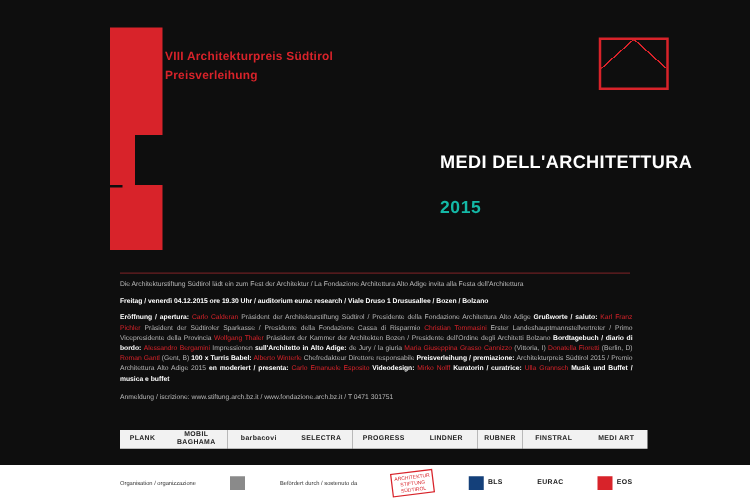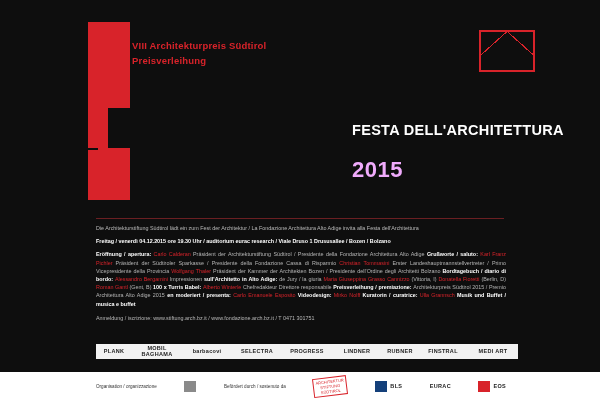--- a/index.html
+++ b/index.html
@@ -47,21 +47,21 @@
     transform:scaleY(.62);
     transform-origin:top;
   }
   .title-block{
     position:absolute;left:352px;top:122px;
     color:#fff;font-weight:bold;font-size:14.5px;line-height:17px;
     letter-spacing:.3px;
   }
   .year{
     position:absolute;left:352px;top:157px;
-    color:#f0abfc;font-weight:bold;font-size:22px;letter-spacing:.5px;
+    color:#14b8a6;font-weight:bold;font-size:14px;letter-spacing:.5px;
   }
 
   .divider{
     position:absolute;left:96px;top:218px;width:408px;height:1px;background:#6b1f22;
   }
   .body-text{
     position:absolute;left:96px;top:224px;width:410px;
     font-size:5.4px;line-height:8.2px;color:#c9c9c9;
     text-align:justify;
   }
@@ -111,21 +111,21 @@
   <div class="red-block rb2"></div>
   <div class="red-block rb3"></div>
   <div class="red-block rb4"></div>
 
   <div class="envelope"></div>
 
   <div class="headline-de" style="white-space:pre-line;">VIII Architekturpreis Südtirol
 Preisverleihung</div>
 
   <div class="title-block">
-    <div>FESTA DELL'ARCHITETTURA</div>
+    <div>MEDI DELL'ARCHITETTURA</div>
   </div>
   <div class="year">2015</div>
 
   <div class="divider"></div>
 
   <div class="body-text">
     <p class="lead">Die Architekturstiftung Südtirol lädt ein zum Fest der Architektur / La Fondazione Architettura Alto Adige invita alla Festa dell'Architettura</p>
     <p class="white" style="color:#fff;font-weight:bold;">Freitag / venerdì 04.12.2015 ore 19.30 Uhr / auditorium eurac research / Viale Druso 1 Drususallee / Bozen / Bolzano</p>
     <p id="programme"><span style="color: rgb(255, 255, 255); font-weight: bold;">Eröffnung / apertura: </span><span style="color: rgb(216, 35, 42);">Carlo Calderan</span><span style="color: rgb(181, 181, 181);"> Präsident der Architekturstiftung Südtirol / Presidente della Fondazione Architettura Alto Adige </span><span style="color: rgb(255, 255, 255); font-weight: bold;">Grußworte / saluto: </span><span style="color: rgb(216, 35, 42);">Karl Franz Pichler</span><span style="color: rgb(181, 181, 181);"> Präsident der Südtiroler Sparkasse / Presidente della Fondazione Cassa di Risparmio </span><span style="color: rgb(216, 35, 42);">Christian Tommasini</span><span style="color: rgb(181, 181, 181);"> Erster Landeshauptmannstellvertreter / Primo Vicepresidente della Provincia </span><span style="color: rgb(216, 35, 42);">Wolfgang Thaler</span><span style="color: rgb(181, 181, 181);"> Präsident der Kammer der Architekten Bozen / Presidente dell'Ordine degli Architetti Bolzano </span><span style="color: rgb(255, 255, 255); font-weight: bold;">Bordtagebuch / diario di bordo: </span><span style="color: rgb(216, 35, 42);">Alessandro Bergamini</span><span style="color: rgb(181, 181, 181);"> Impressionen </span><span style="color: rgb(255, 255, 255); font-weight: bold;">sull'Architetto in Alto Adige: </span><span style="color: rgb(181, 181, 181);">de Jury / la giuria </span><span style="color: rgb(216, 35, 42);">Maria Giuseppina Grasso Cannizzo</span><span style="color: rgb(181, 181, 181);"> (Vittoria, I) </span><span style="color: rgb(216, 35, 42);">Donatella Fioretti</span><span style="color: rgb(181, 181, 181);"> (Berlin, D) </span><span style="color: rgb(216, 35, 42);">Roman Gantl</span><span style="color: rgb(181, 181, 181);"> (Gent, B) </span><span style="color: rgb(255, 255, 255); font-weight: bold;">100 x Turris Babel: </span><span style="color: rgb(216, 35, 42);">Alberto Winterle</span><span style="color: rgb(181, 181, 181);"> Chefredakteur Direttore responsabile </span><span style="color: rgb(255, 255, 255); font-weight: bold;">Preisverleihung / premiazione: </span><span style="color: rgb(181, 181, 181);">Architekturpreis Südtirol 2015 / Premio Architettura Alto Adige 2015 </span><span style="color: rgb(255, 255, 255); font-weight: bold;">en moderiert / presenta: </span><span style="color: rgb(216, 35, 42);">Carlo Emanuele Esposito</span><span style="color: rgb(255, 255, 255); font-weight: bold;"> Videodesign: </span><span style="color: rgb(216, 35, 42);">Mirko Nolff</span><span style="color: rgb(255, 255, 255); font-weight: bold;"> Kuratorin / curatrice: </span><span style="color: rgb(216, 35, 42);">Ulla Grannsch</span><span style="color: rgb(255, 255, 255); font-weight: bold;"> Musik und Buffet / musica e buffet</span></p>
     <p class="lead" style="margin-top:6px;">Anmeldung / iscrizione: www.stiftung.arch.bz.it / www.fondazione.arch.bz.it / T 0471 301751</p>

